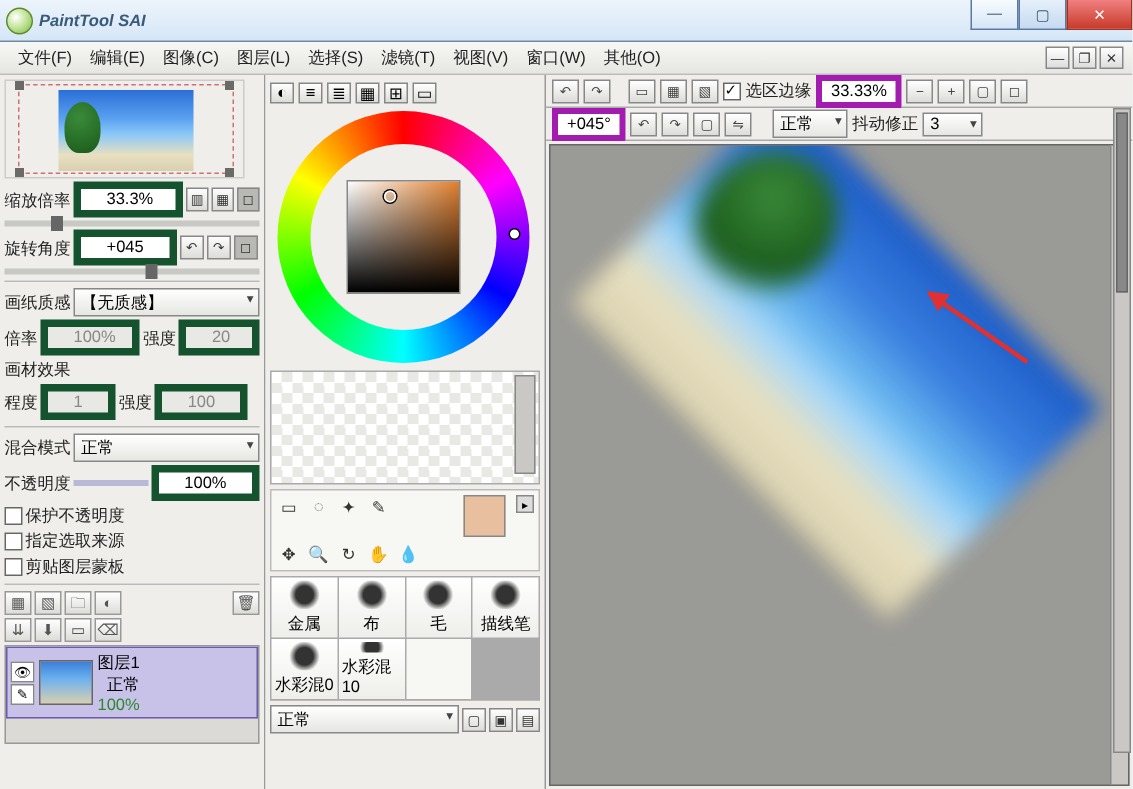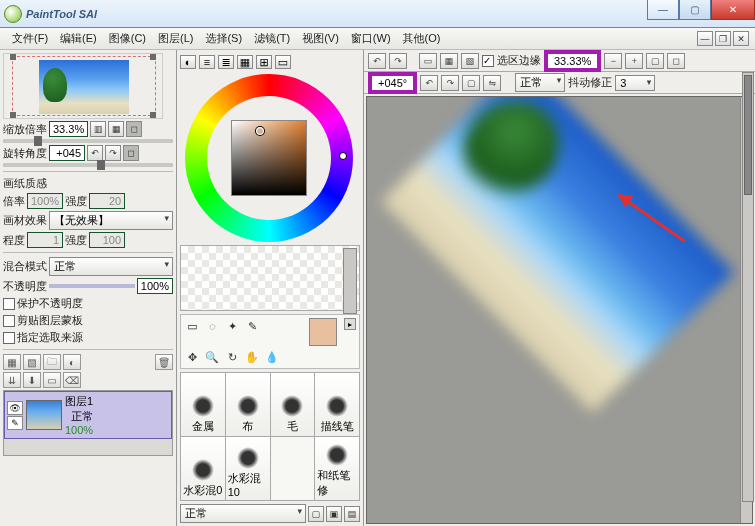--- a/index.html
+++ b/index.html
@@ -23,21 +23,21 @@
 
 
 .workspace { display: flex; height: calc(100% - 50px); }
 .left-col { width: 177px; background: #efeeea; border-right: 1px solid #999; padding: 3px; display: flex; flex-direction: column; gap: 2px; overflow: hidden; }
 .mid-col { width: 187px; background: #efeeea; border-right: 1px solid #999; padding: 3px; display: flex; flex-direction: column; gap: 3px; overflow: hidden; }
 .canvas-col { flex: 1; background: #efeeea; display: flex; flex-direction: column; }
 
 
 .row { display: flex; align-items: center; gap: 2px; }
 .label { color: #222; white-space: nowrap; }
-.value-box { border: 1px solid #14532d; background: #fff; padding: 1px 3px; min-width: 36px; text-align: right; }
+.value-box { border: 5px solid #14532d; background: #fff; padding: 1px 17px; min-width: 36px; text-align: right; }
 .value-box.disabled { background: #e8e8e4; color: #888; }
 .sq-btn { width: 16px; height: 16px; border: 1px solid #888; background: linear-gradient(#fdfdfd,#dcdcd8); display: flex; align-items: center; justify-content: center; font-size: 9px; color: #333; }
 .sq-btn.dark { background: #b8b8b4; }
 .slider-track { flex: 1; height: 4px; background: #c8c8c4; position: relative; }
 .slider-thumb { position: absolute; top: -3px; width: 8px; height: 10px; background: #666; }
 .dropdown { border: 1px solid #888; background: linear-gradient(#fff,#e6e6e2); padding: 1px 14px 1px 4px; position: relative; flex: 1; }
 .dropdown::after { content: "▾"; position: absolute; right: 3px; top: 1px; font-size: 9px; color: #444; }
 .checkbox { width: 12px; height: 12px; border: 1px solid #666; background: #fff; display: inline-block; vertical-align: middle; }
 .checkbox.checked::after { content: "✓"; font-size: 10px; position: relative; top: -2px; left: 0; }
 hr.sep { border: none; border-top: 1px solid #bbb; margin: 2px 0; }
@@ -65,21 +65,21 @@
 .swatch-fg { position: absolute; right: 2px; top: 2px; width: 14px; height: 66px; background: #cac8c4; border: 1px solid #888; }
 
 
 .tool-grid { display: flex; flex-wrap: wrap; gap: 3px; border: 1px solid #bbb; background: #f7f7f3; padding: 3px; }
 .tool-grid .t { width: 17px; height: 16px; display: flex; align-items: center; justify-content: center; font-size: 11px; color: #333; }
 .swatch-big { width: 28px; height: 28px; background: #e8c0a0; border: 1px solid #888; margin-left: auto; }
 .tool-grid .expand { width: 12px; height: 12px; border: 1px solid #888; background: #ddd; font-size: 8px; display: flex; align-items: center; justify-content: center; margin-left: 4px; }
 
 
 .brush-grid { display: grid; grid-template-columns: repeat(4, 1fr); gap: 1px; border: 1px solid #aaa; background: #aaa; }
-.brush-grid .b { background: linear-gradient(#fff,#eeeeea); height: 63px; display: flex; flex-direction: column; align-items: center; justify-content: flex-end; font-size: 10px; padding: 2px; }
+.brush-grid .b { background: linear-gradient(#fff,#eeeeea); height: 40px; display: flex; flex-direction: column; align-items: center; justify-content: flex-end; font-size: 10px; padding: 2px; }
 .brush-grid .b .bicon { width: 22px; height: 22px; background: radial-gradient(circle, #333 0 40%, transparent 70%); margin-bottom: 2px; }
 .brush-grid .b.empty { background: #f7f7f3; }
 
 
 .layer-tools { display: flex; gap: 2px; }
 .layer-tools .lt { width: 18px; height: 16px; border: 1px solid #999; background: linear-gradient(#fff,#dcdcd8); font-size: 10px; display: flex; align-items: center; justify-content: center; color: #555; }
 .layer-list { border: 1px solid #999; background: #dcdad4; height: 66px; overflow: hidden; }
 .layer-item { display: flex; align-items: center; background: #c8c2e8; border: 1px solid #6a5ab0; padding: 2px; gap: 3px; }
 .layer-item .vis { display: flex; flex-direction: column; gap: 1px; }
 .layer-item .vis span { width: 16px; height: 14px; border: 1px solid #888; background: #fff; font-size: 9px; display: flex; align-items: center; justify-content: center; }
@@ -169,30 +169,30 @@
       <div class="sq-btn dark">◻</div>
     </div>
     <div class="row">
         <div class="slider-track">
           <div class="slider-thumb" style="left:55%"></div>
         </div>
       </div>
     <hr class="sep">
     <div class="row">
       <span class="label">画纸质感</span>
+      <div class="dropdown">【无质感】</div>
     </div>
     <div class="row">
       <span class="label">倍率</span>
       <span class="value-box disabled">100%</span>
       <span class="label">强度</span>
       <span class="value-box disabled">20</span>
     </div>
     <div class="row">
       <span class="label">画材效果</span>
-      <div class="dropdown">【无效果】</div>
     </div>
     <div class="row">
       <span class="label">程度</span>
       <span class="value-box disabled">1</span>
       <span class="label">强度</span>
       <span class="value-box disabled">100</span>
     </div>
     <hr class="sep">
     <div class="row">
       <span class="label">混合模式</span>
@@ -202,25 +202,25 @@
       <span class="label">不透明度</span>
       <div class="slider-track" style="background:linear-gradient(90deg,#b8b8d8,#b8b8d8)"></div>
       <span class="value-box">100%</span>
     </div>
     <div class="row">
         <span class="checkbox"></span>
         <span class="label">保护不透明度</span>
       </div>
     <div class="row">
         <span class="checkbox"></span>
+        <span class="label">指定选取来源</span>
+      </div>
+    <div class="row">
+        <span class="checkbox"></span>
         <span class="label">剪贴图层蒙板</span>
-      </div>
-    <div class="row">
-        <span class="checkbox"></span>
-        <span class="label">指定选取来源</span>
       </div>
     <hr class="sep">
     <div class="layer-tools">
       <div class="lt">▦</div>
       <div class="lt">▧</div>
       <div class="lt">🗀</div>
       <div class="lt">◐</div>
       <div style="flex:1"></div>
       <div class="lt">🗑</div>
     </div>
@@ -299,24 +299,20 @@
         </div>
       <div class="b">
           <div class="bicon"></div>
           <span>水彩混0</span>
         </div>
       <div class="b">
           <div class="bicon"></div>
           <span>水彩混10</span>
         </div>
       <div class="b empty"></div>
-      <div class="b">
-          <div class="bicon"></div>
-          <span>和纸笔修</span>
-        </div>
     </div>
     <div class="row">
       <div class="dropdown">正常</div>
       <div class="sq-btn">▢</div>
       <div class="sq-btn">▣</div>
       <div class="sq-btn">▤</div>
     </div>
   </div>
 
   <div class="canvas-col">

